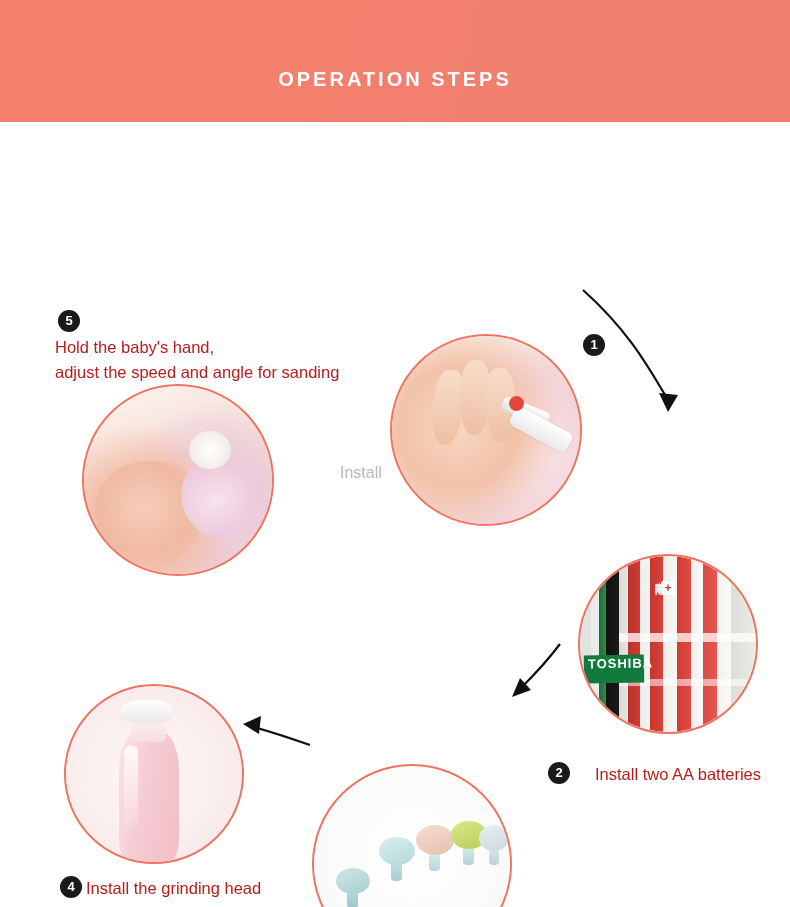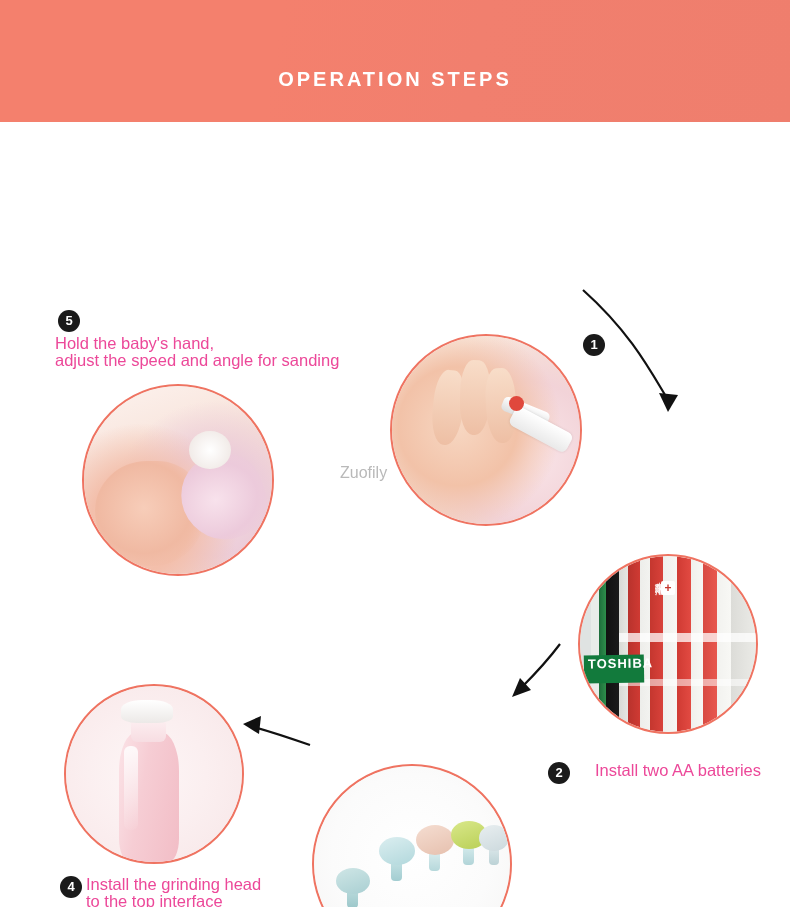--- a/index.html
+++ b/index.html
@@ -235,23 +235,23 @@
     font-weight: bold;
   }
   #num5 { left: 58px; top: 188px; }
   #num1 { left: 583px; top: 212px; }
   #num2 { left: 548px; top: 640px; }
   #num4 { left: 60px; top: 754px; }
 
   
   .caption {
     position: absolute;
-    color: #ec4899;
+    color: #b91c1c;
     font-size: 16.5px;
-    line-height: 17px;
+    line-height: 25px;
     white-space: pre-line;
   }
   #cap5 { left: 55px; top: 213px; width: 350px; }
   #cap1 { left: 583px; top: 236px; width: 205px; }
   #cap2 { left: 595px; top: 640px; width: 215px; }
   #cap4 { left: 86px; top: 754px; width: 230px; }
 
   .watermark {
     position: absolute;
     left: 340px;
@@ -352,21 +352,21 @@
             <div class="stem"></div>
             <div class="disc"></div>
           </div>
         <div class="head" id="h5">
             <div class="stem"></div>
             <div class="disc"></div>
           </div>
       </div>
     </div>
 
-    <div class="watermark">Zuofily</div>
+    <div class="watermark">Install</div>
 
     <div class="step-num" id="num5">5</div>
     <div class="step-num" id="num1">1</div>
     <div class="step-num" id="num2">2</div>
 
     <div class="step-num" id="num4">4</div>
 
     <div class="caption" id="cap5">Hold the baby's hand,
 adjust the speed and angle for sanding</div>
     <div class="caption" id="cap2">Install two AA batteries</div>

